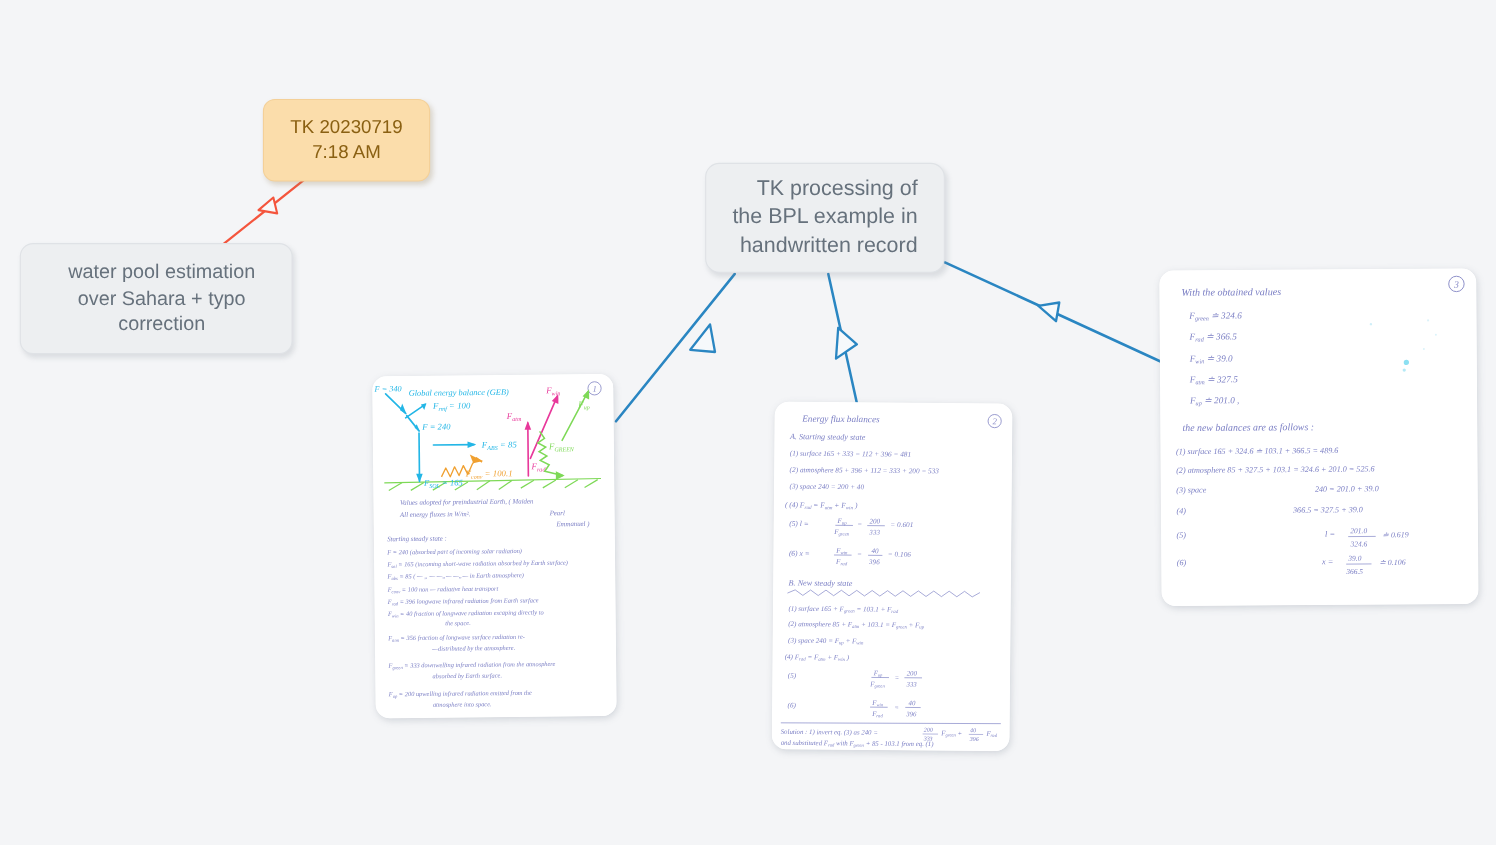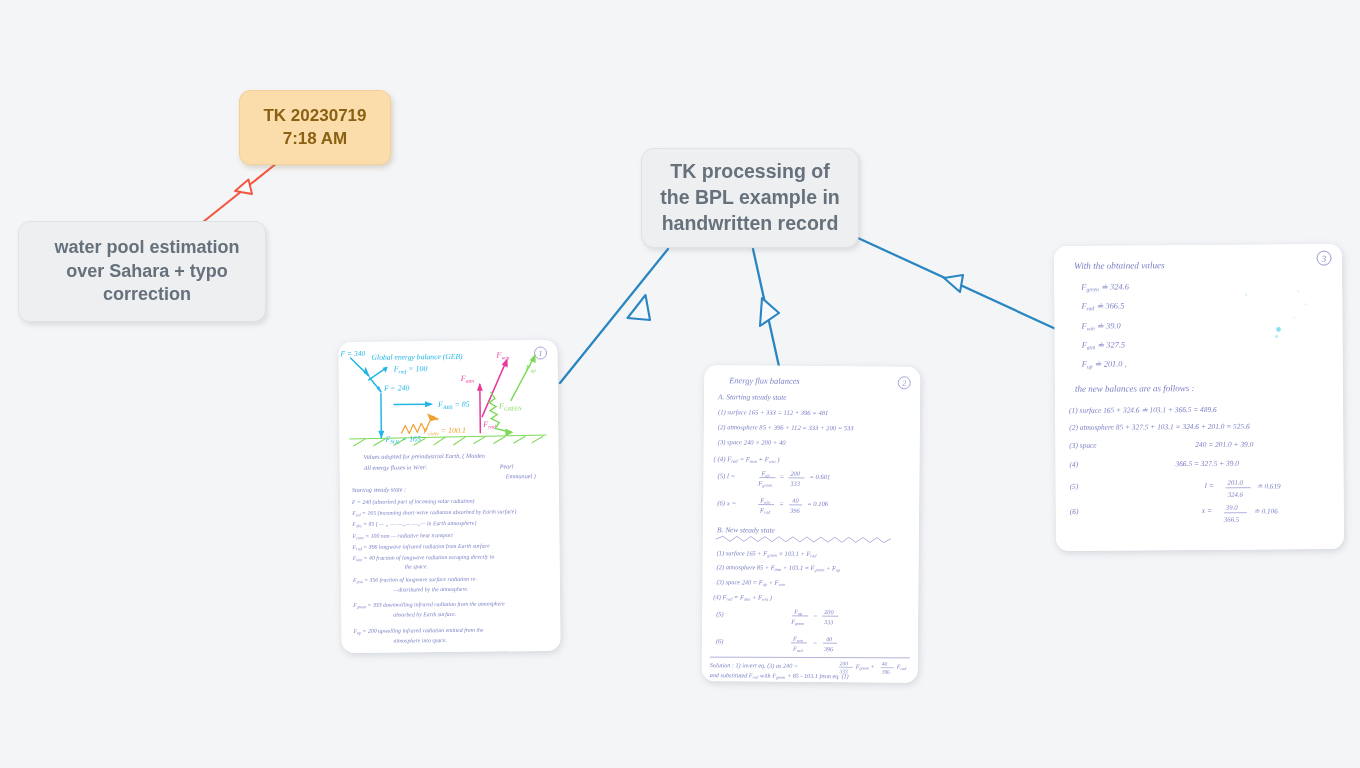--- a/index.html
+++ b/index.html
@@ -25,21 +25,21 @@
   }
 
   
   .node {
     position: absolute;
     display: flex;
     align-items: center;
     justify-content: center;
     text-align: center;
     border-radius: 12px;
-    font-weight: bold;
+    font-weight: normal;
     line-height: 1.32;
     padding: 10px 14px;
     white-space: pre-line;
   }
   .node-grey {
     background: #edeff1;
     border: 1px solid #dfe2e6;
     color: #66717c;
     box-shadow: 2px 3px 5px rgba(120,130,140,0.20);
   }
@@ -48,20 +48,21 @@
     border: 1px solid #f4d098;
     color: #8a6012;
     box-shadow: 2px 3px 5px rgba(150,130,90,0.28);
   }
 
   #node-root {
     left: 641px; top: 148px;
     width: 218px; height: 100px;
     font-size: 19.5px;
     border-radius: 13px;
+    text-align: right;
   }
   #node-tk-stamp {
     left: 239px; top: 90px;
     width: 152px; height: 75px;
     font-size: 17px;
     border-radius: 11px;
   }
   #node-annotation {
     left: 18px; top: 221px;
     width: 248px; height: 101px;

